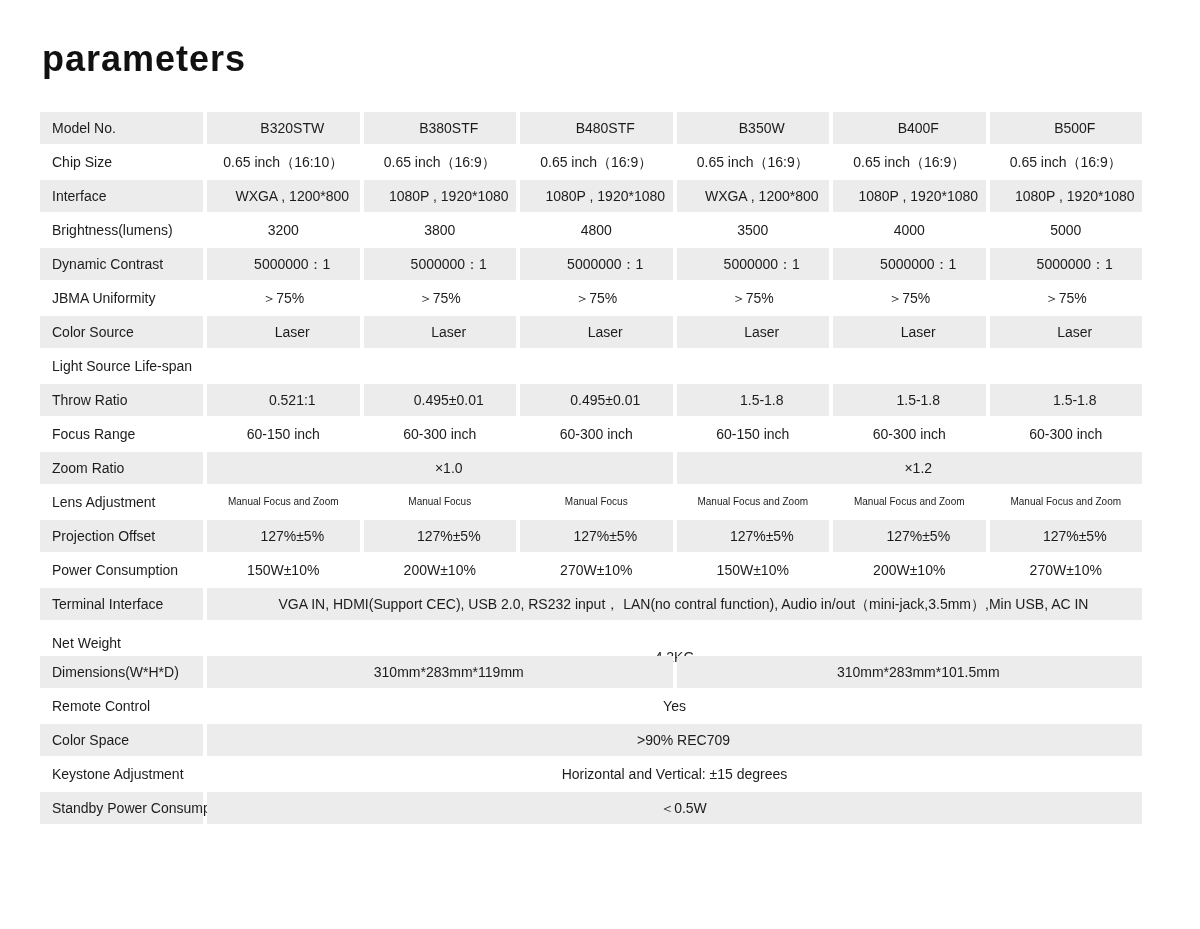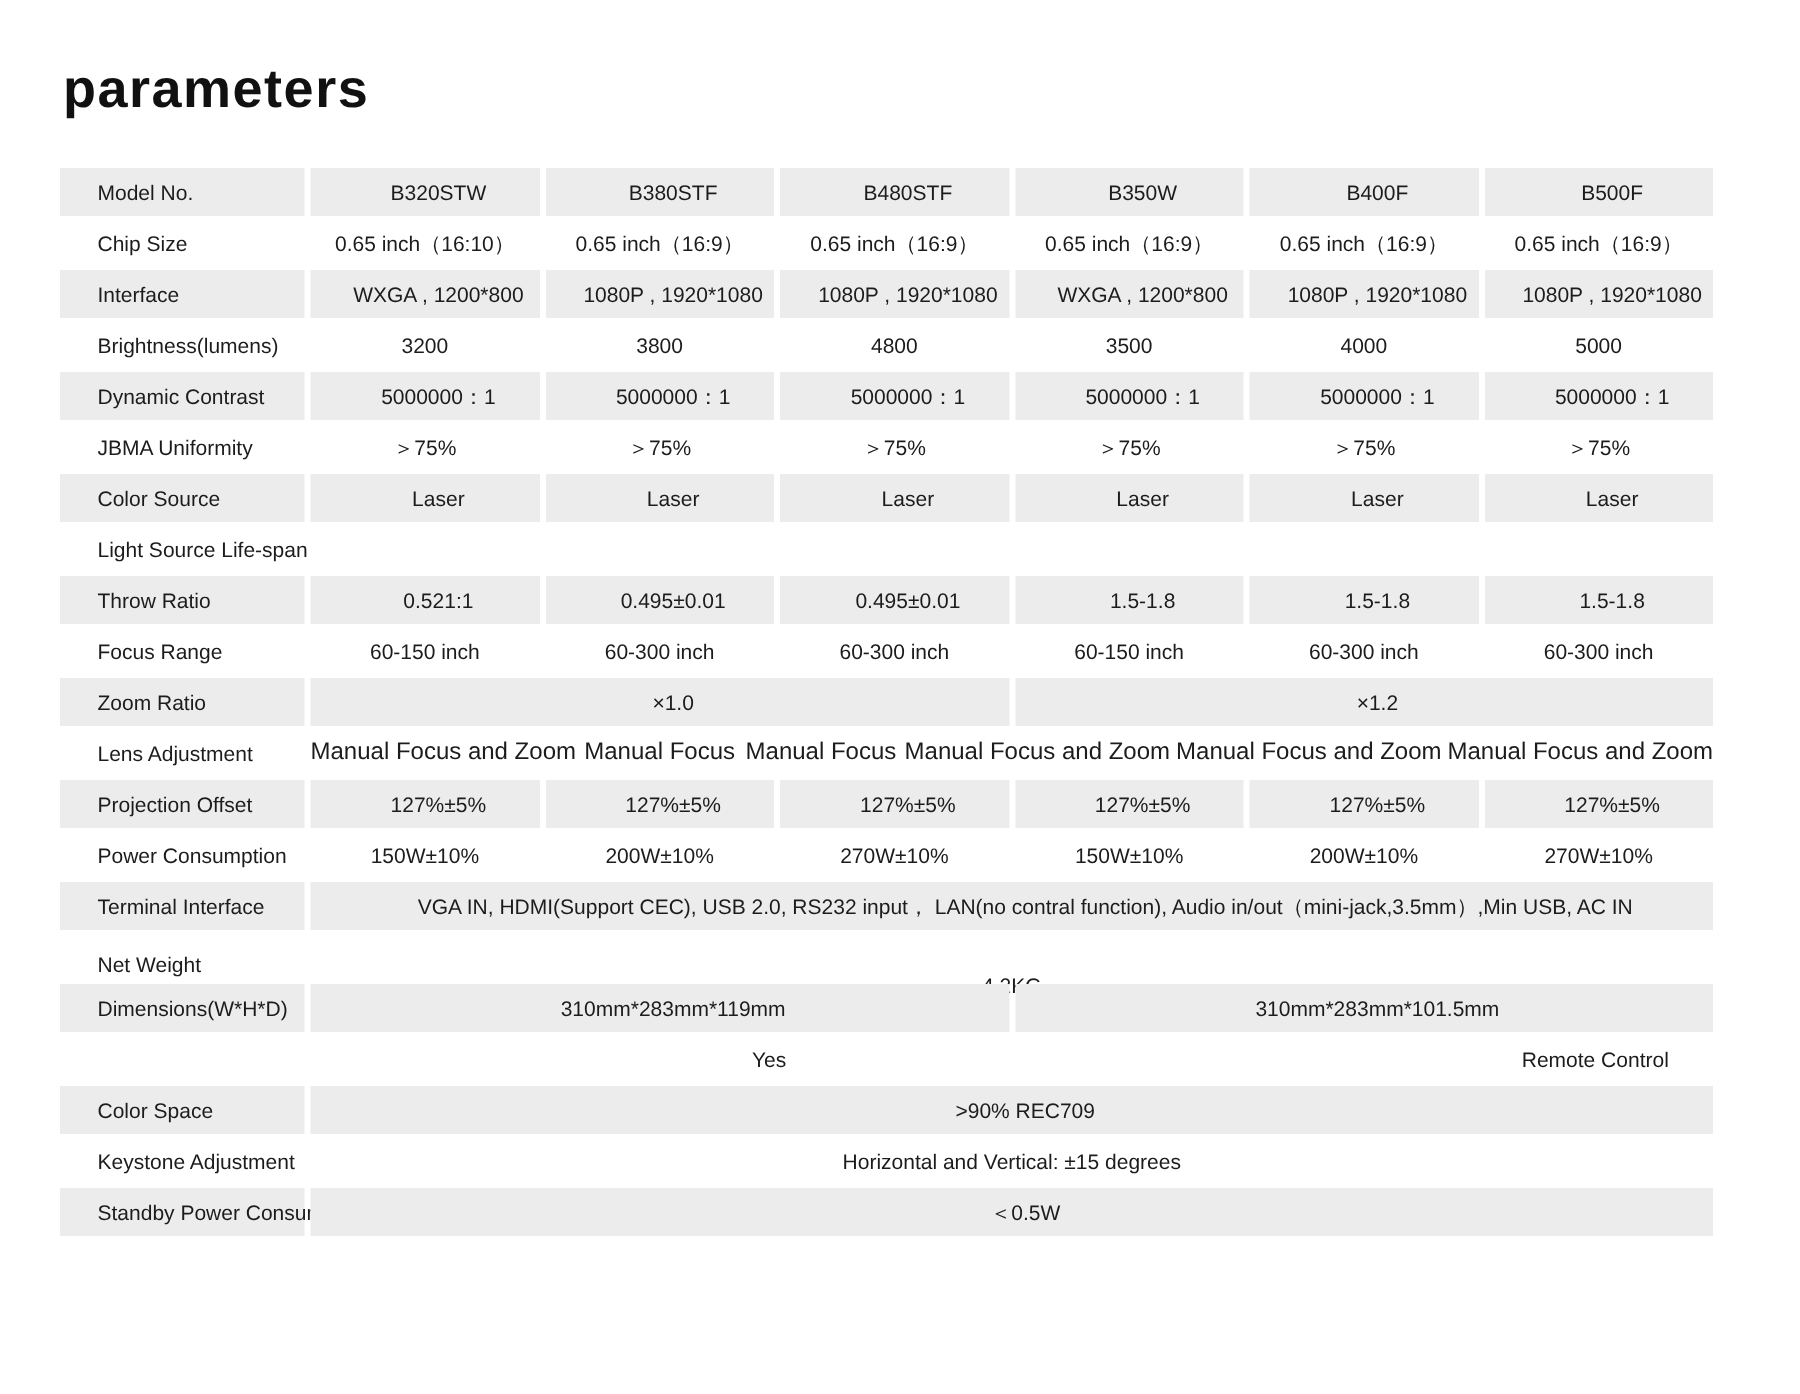--- a/index.html
+++ b/index.html
@@ -26,22 +26,22 @@
     column-gap:4px;
     height:32px;
     margin-bottom:2px;
   }
   .cell{
     display:flex;align-items:center;justify-content:center;
     font-size:14px;white-space:nowrap;color:var(--text);
     line-height:1;
   }
   .cell.shaded{background:var(--shade);padding-left:18px;}
-  .cell.label{justify-content:flex-start;padding-left:25px;}
-  .cell.small{font-size:16px;}
+  .cell.label{justify-content:flex-start;padding-left:12px;}
+  .cell.small{font-size:10px;}
 </style>
 </head>
 <body>
 
 <div class="page">
   <h1 class="title">parameters</h1>
   <div class="spec-table">
       <div class="row">
         <div class="cell shaded label">Model No.</div>
         <div class="cell shaded">B320STW</div>
@@ -165,22 +165,22 @@
       <div class="row">
         <div class="cell label">Net Weight</div>
         <div class="cell" style="grid-column: span 6; margin-top: 28px;">4.2KG</div>
       </div>
       <div class="row">
         <div class="cell shaded label">Dimensions(W*H*D)</div>
         <div class="cell shaded" style="grid-column: span 3;">310mm*283mm*119mm</div>
         <div class="cell shaded" style="grid-column: span 3;">310mm*283mm*101.5mm</div>
       </div>
       <div class="row">
+        <div class="cell label">Remote Control</div>
         <div class="cell" style="grid-column: span 6;">Yes</div>
-        <div class="cell label">Remote Control</div>
       </div>
       <div class="row">
         <div class="cell shaded label">Color Space</div>
         <div class="cell shaded" style="grid-column: span 6;">&gt;90%  REC709</div>
       </div>
       <div class="row">
         <div class="cell label">Keystone Adjustment</div>
         <div class="cell" style="grid-column: span 6;">Horizontal and Vertical: ±15 degrees</div>
       </div>
       <div class="row">

